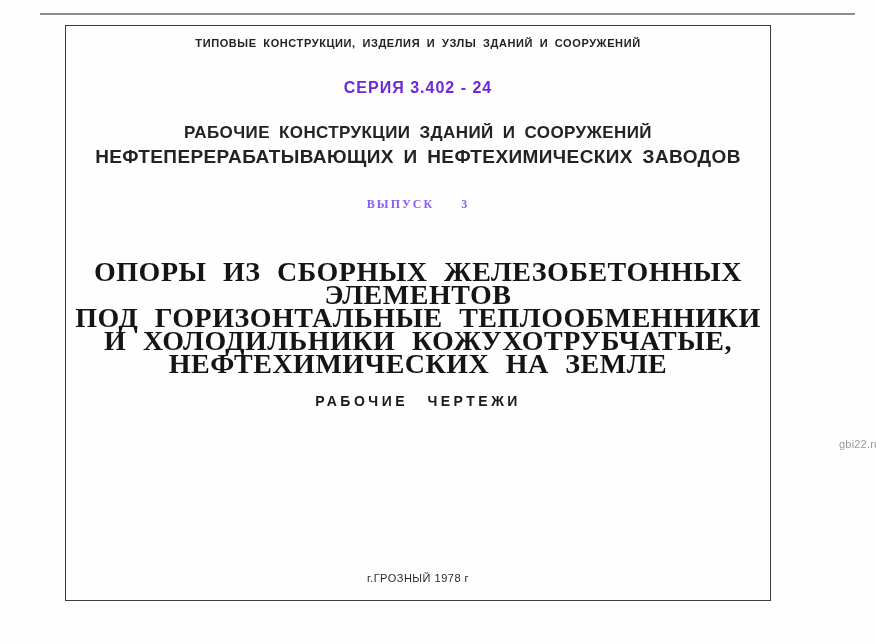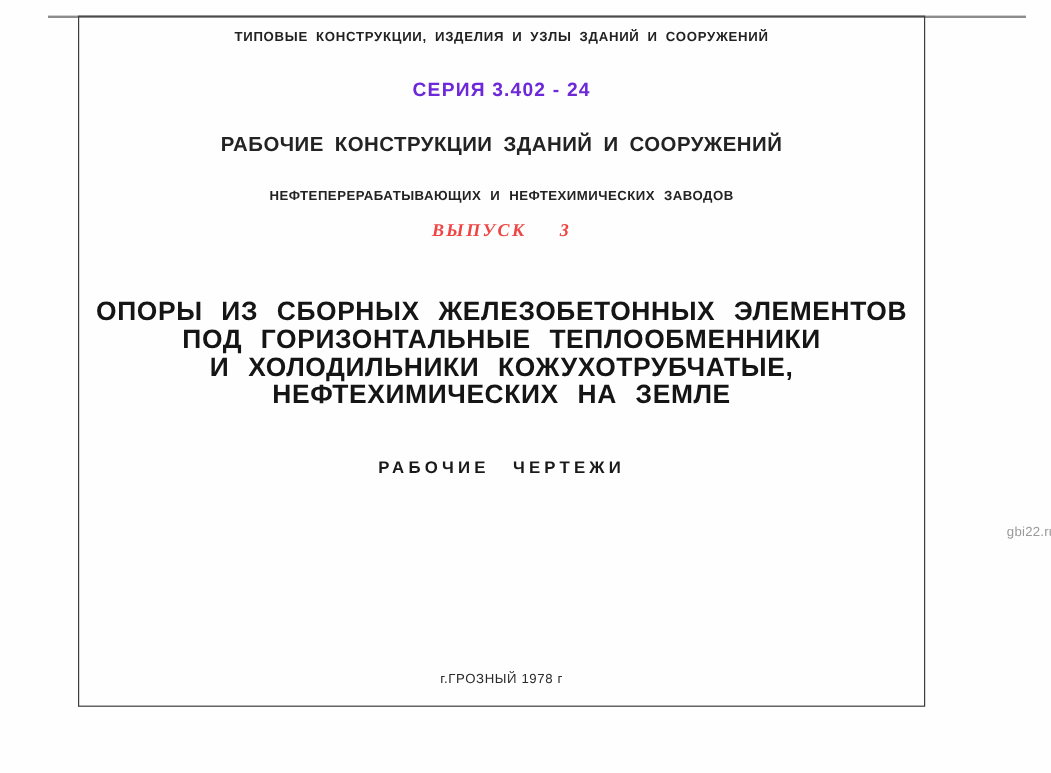--- a/index.html
+++ b/index.html
@@ -20,21 +20,21 @@
     position: absolute;
     left: 40px;
     top: 13px;
     width: 815px;
     height: 2px;
     background: #8c8c8c;
   }
   .frame {
     position: absolute;
     left: 65px;
-    top: 13px;
+    top: 25px;
     width: 706px;
     height: 576px;
     border: 1.5px solid #3c3c3c;
     box-sizing: border-box;
   }
   .line {
     position: absolute;
     left: 0;
     right: 0;
     text-align: center;
@@ -58,45 +58,43 @@
   .subtitle-1 {
     top: 97px;
     font-size: 17px;
     font-weight: 700;
     letter-spacing: 0.4px;
     word-spacing: 4px;
     color: #232323;
   }
   .subtitle-2 {
     top: 120px;
-    font-size: 11px;
+    font-size: 19px;
     font-weight: 700;
     letter-spacing: 0.4px;
     word-spacing: 4px;
     color: #232323;
-    margin-top: 24px;
   }
   .issue-label {
     top: 171px;
     font-family: "Liberation Serif", serif;
-    font-size: 15px;
+    font-size: 12px;
     font-weight: 700;
     letter-spacing: 2px;
     word-spacing: 22px;
-    color: #ef4444;
-    font-style: italic;
+    color: #8b5cf6;
   }
   .main-title {
     position: absolute;
     left: 0;
     right: 0;
     top: 234px;
     text-align: center;
-    font-family: Liberation Sans, sans-serif;
-    font-size: 22px;
+    font-family: Liberation Serif, serif;
+    font-size: 28px;
     font-weight: 700;
     line-height: 23px;
     letter-spacing: 0.5px;
     word-spacing: 9px;
     color: #151515;
   }
   .doc-type-label {
     top: 367px;
     font-size: 14px;
     font-weight: 700;

